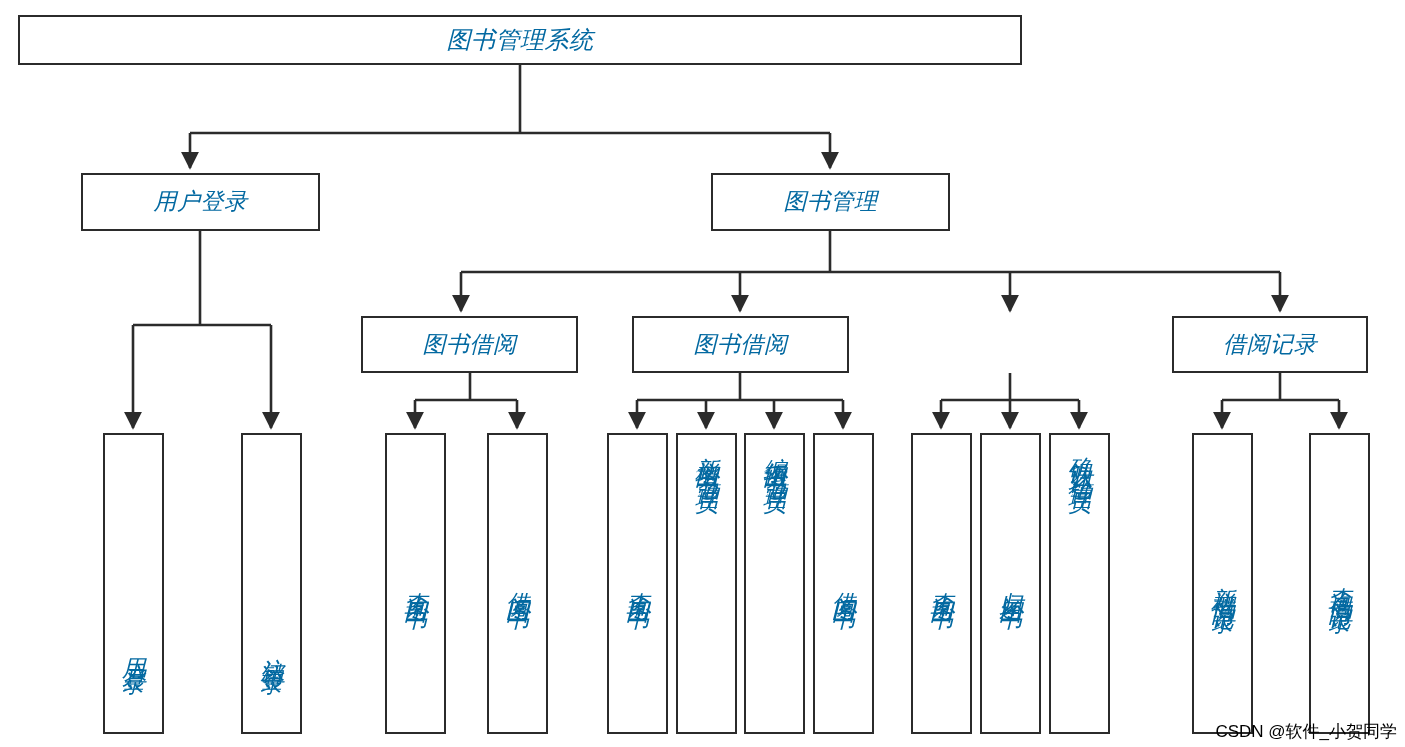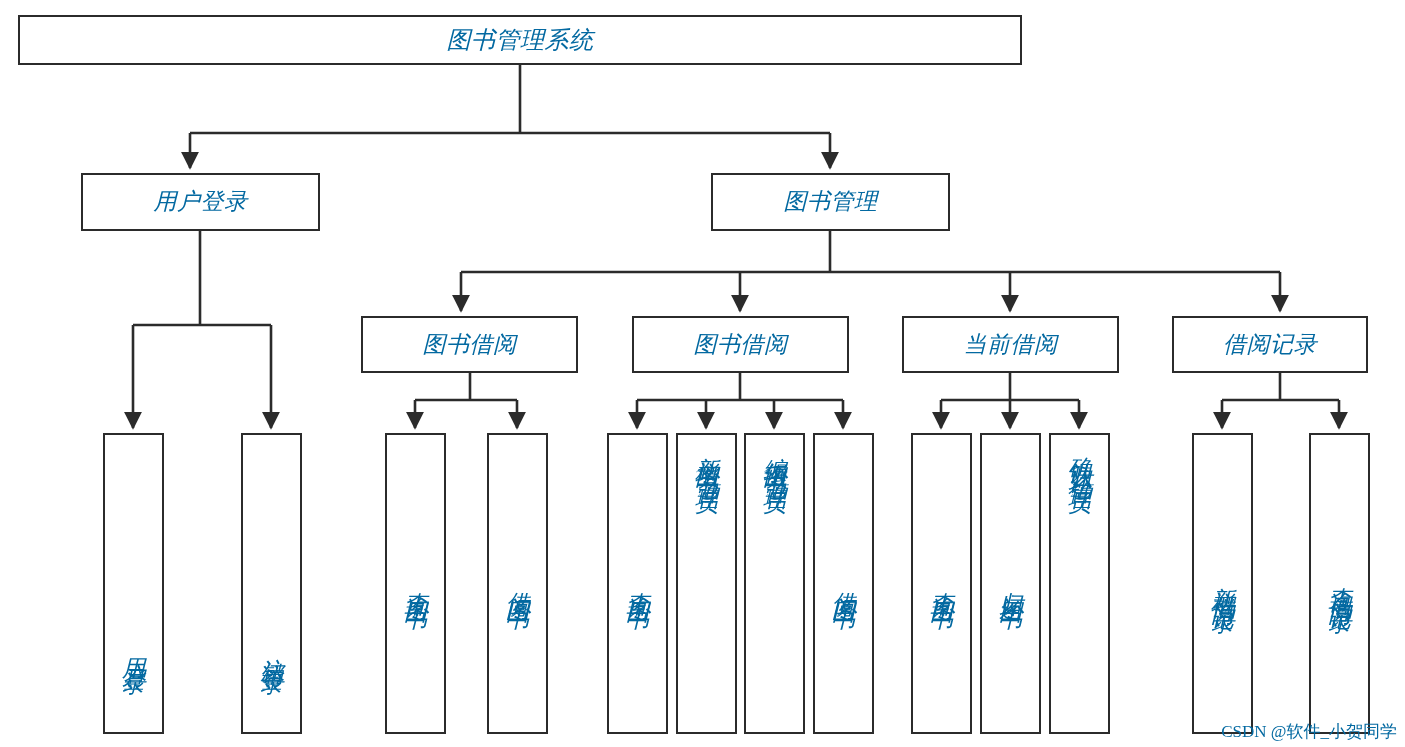--- a/index.html
+++ b/index.html
@@ -72,22 +72,22 @@
     align-items: flex-end;
   }
   .node.vert.align-start {
     align-items: flex-start;
   }
   .watermark {
     position: absolute;
     right: 8px;
     bottom: 4px;
     font-size: 17px;
-    color: #0369a1;
-    font-family: Liberation Serif, serif;
+    color: #000000;
+    font-family: Liberation Sans, sans-serif;
     white-space: nowrap;
     user-select: none;
     margin-left: 12px;
   }
 </style>
 </head>
 <body>
 
 <div id="diagram">
 
@@ -152,23 +152,20 @@
   <div class="node horiz" style="left:711px; top:173px; width:239px; height:58px;">
     <span class="node-label">图书管理</span>
   </div>
 
   <div class="node horiz" style="left:361px; top:316px; width:217px; height:57px;">
     <span class="node-label">图书借阅</span>
   </div>
   <div class="node horiz" style="left:632px; top:316px; width:217px; height:57px;">
     <span class="node-label">图书借阅</span>
   </div>
-  <div class="node horiz" style="left:902px; top:316px; width:217px; height:57px;">
-    <span class="node-label">当前借阅</span>
-  </div>
   <div class="node horiz" style="left:1172px; top:316px; width:196px; height:57px;">
     <span class="node-label">借阅记录</span>
   </div>
 
   <div class="node vert align-end" style="left:103px; top:433px; width:61px; height:301px; padding-bottom:72px;">
     <span class="node-label">用户登录</span>
   </div>
   <div class="node vert align-end" style="left:241px; top:433px; width:61px; height:301px; padding-bottom:72px;">
     <span class="node-label">注销登录</span>
   </div>

